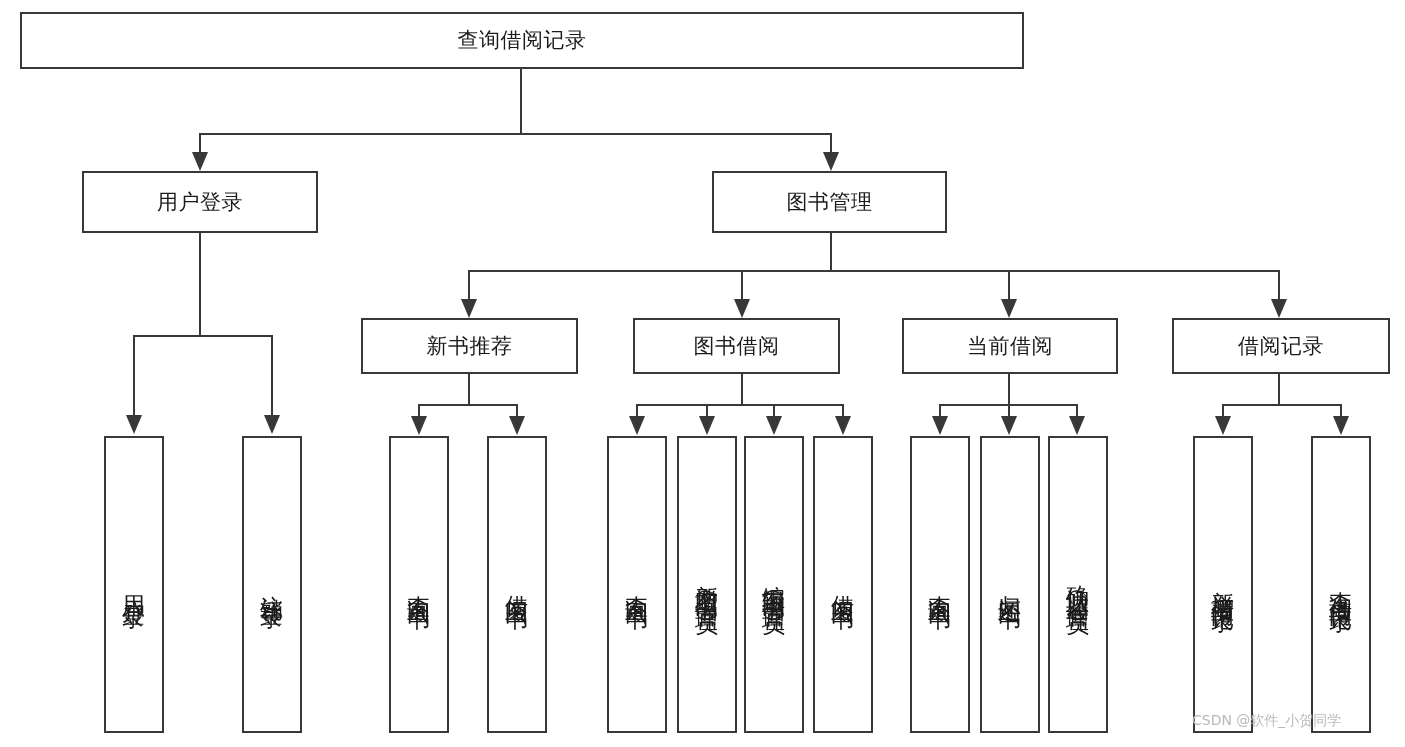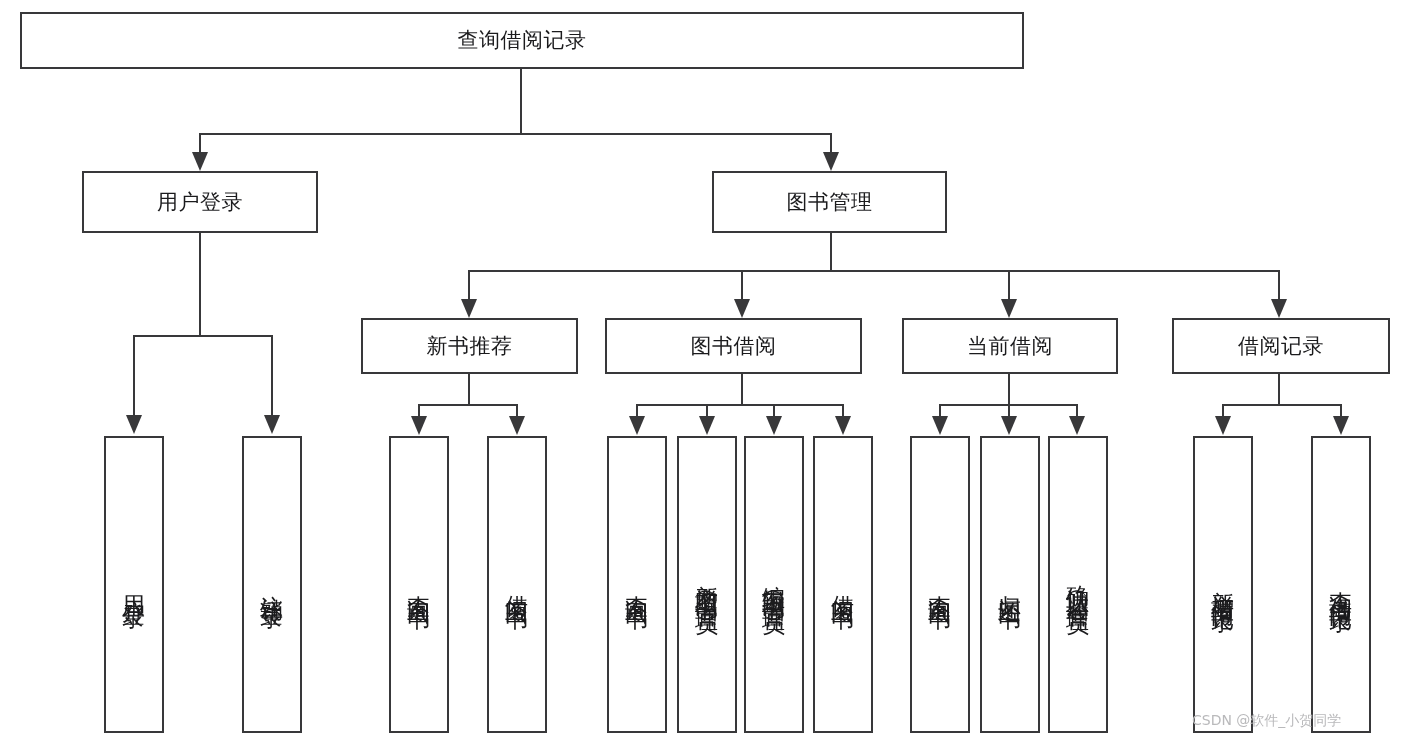--- a/index.html
+++ b/index.html
@@ -158,21 +158,21 @@
   <div class="node h" style="left:82px; top:171px; width:236px; height:62px;">
     <span class="label">用户登录</span>
   </div>
   <div class="node h" style="left:712px; top:171px; width:235px; height:62px;">
     <span class="label">图书管理</span>
   </div>
 
   <div class="node h" style="left:361px; top:318px; width:217px; height:56px;">
     <span class="label">新书推荐</span>
   </div>
-  <div class="node h" style="left:605px; top:318px; width:257px; height:56px;">
+  <div class="node h" style="left:633px; top:318px; width:207px; height:56px;">
     <span class="label">图书借阅</span>
   </div>
   <div class="node h" style="left:1172px; top:318px; width:218px; height:56px;">
     <span class="label">借阅记录</span>
   </div>
   <div class="node h" style="left:902px; top:318px; width:216px; height:56px;">
     <span class="label">当前借阅</span>
   </div>
 
   <div class="node v" style="left:104px; top:436px; width:60px; height:297px;">

